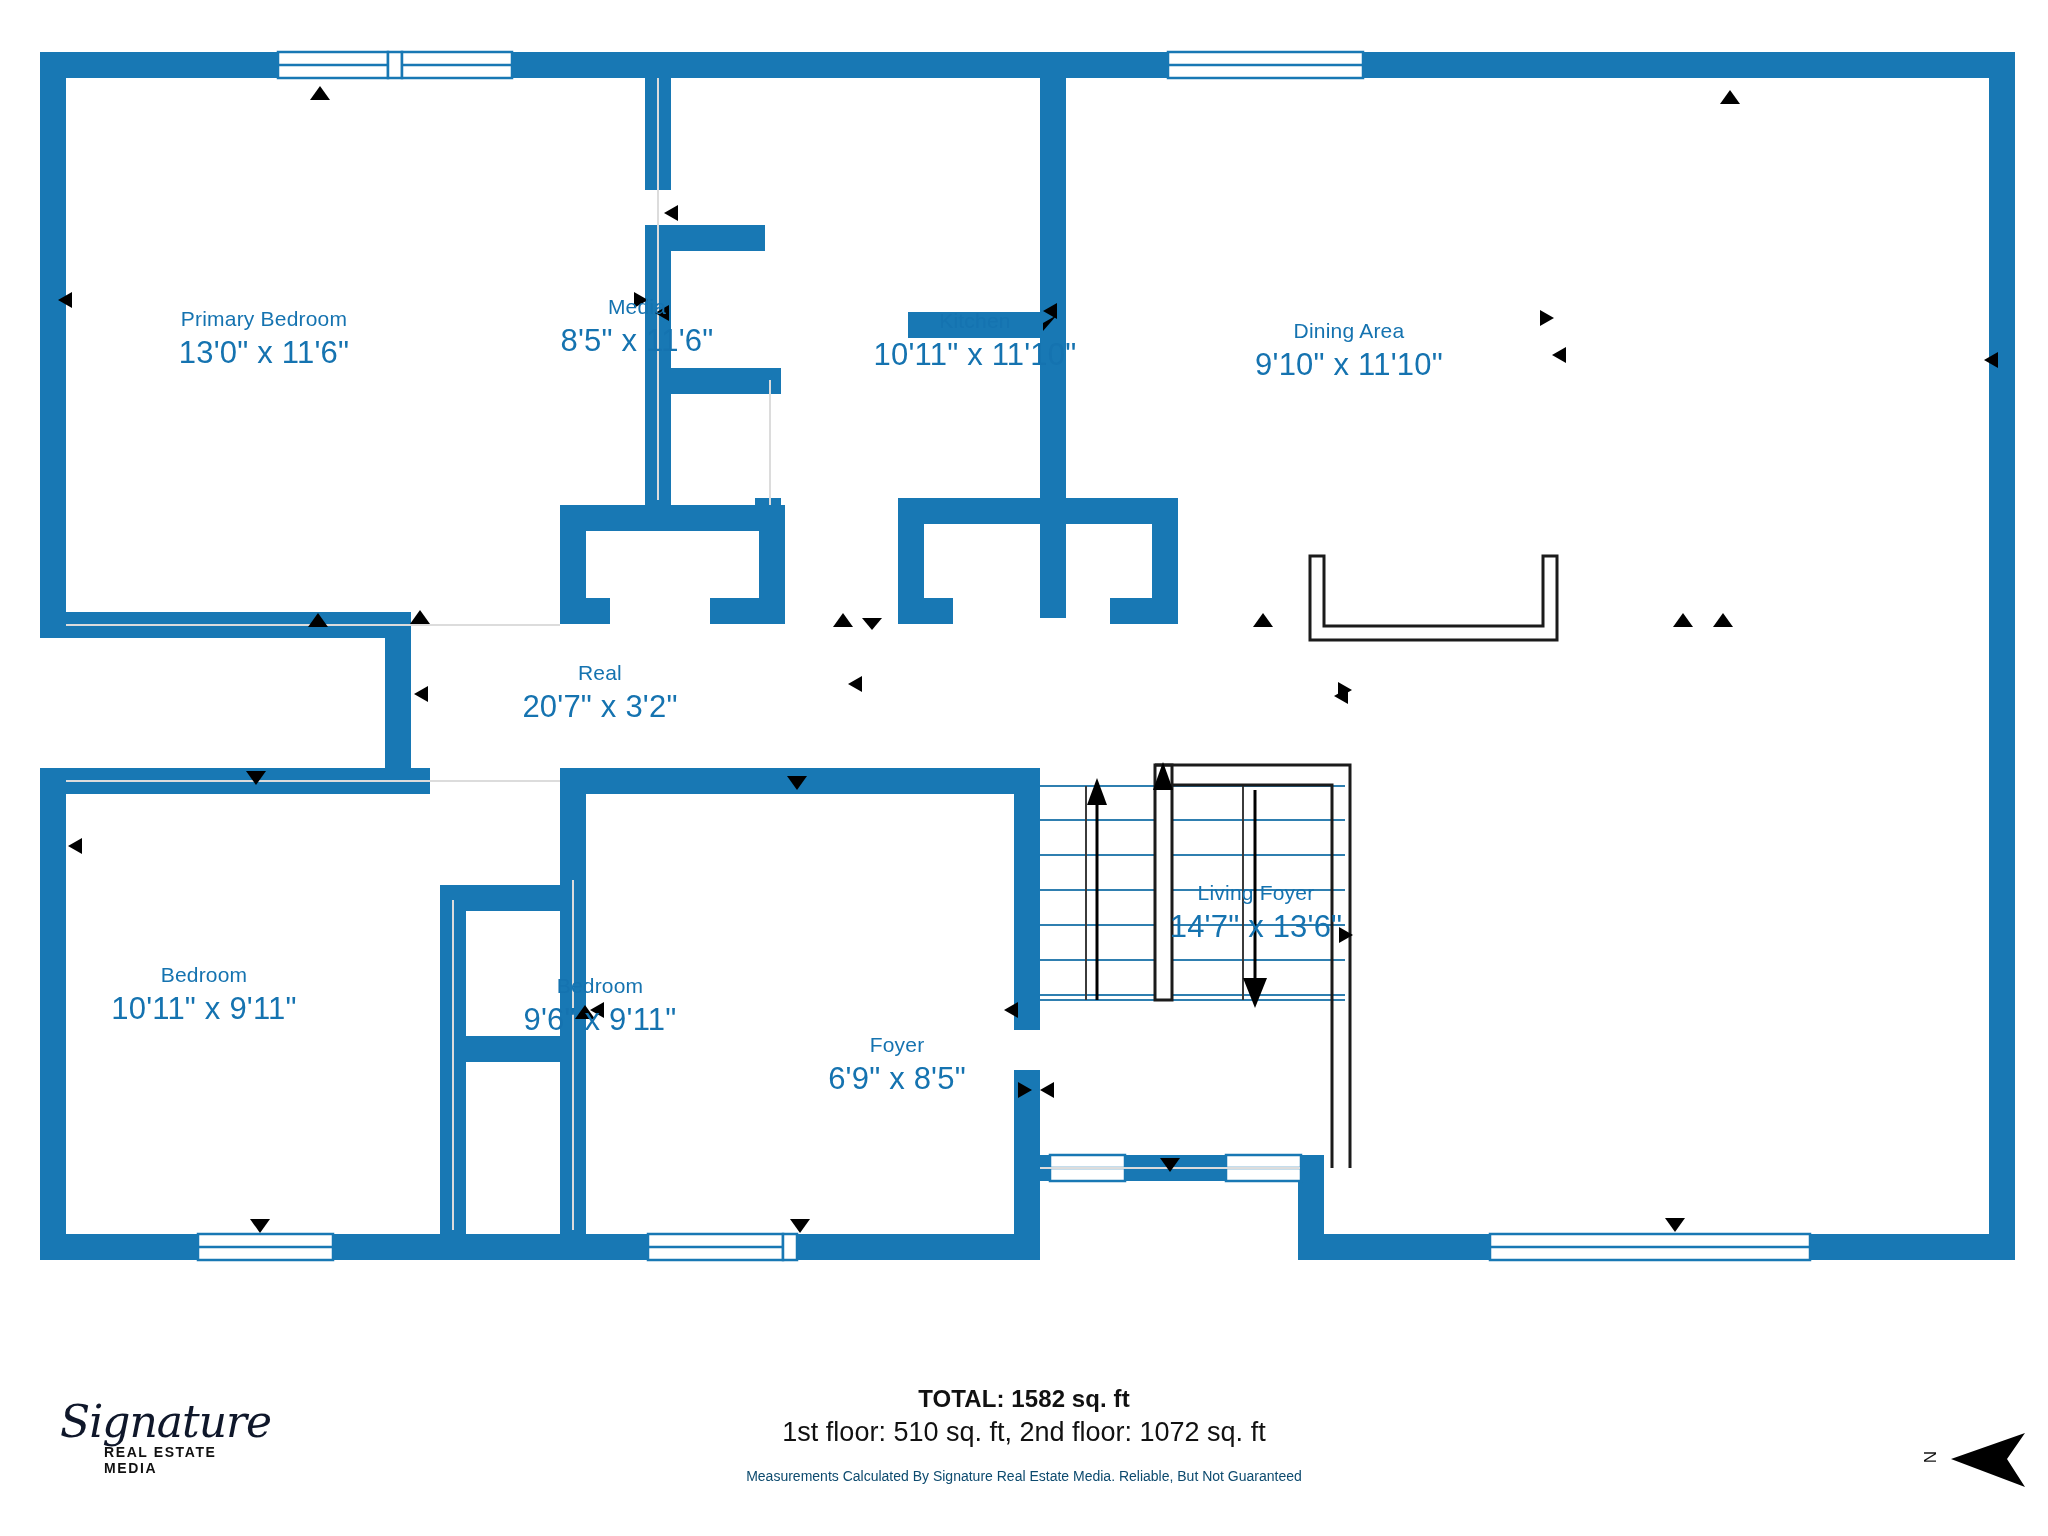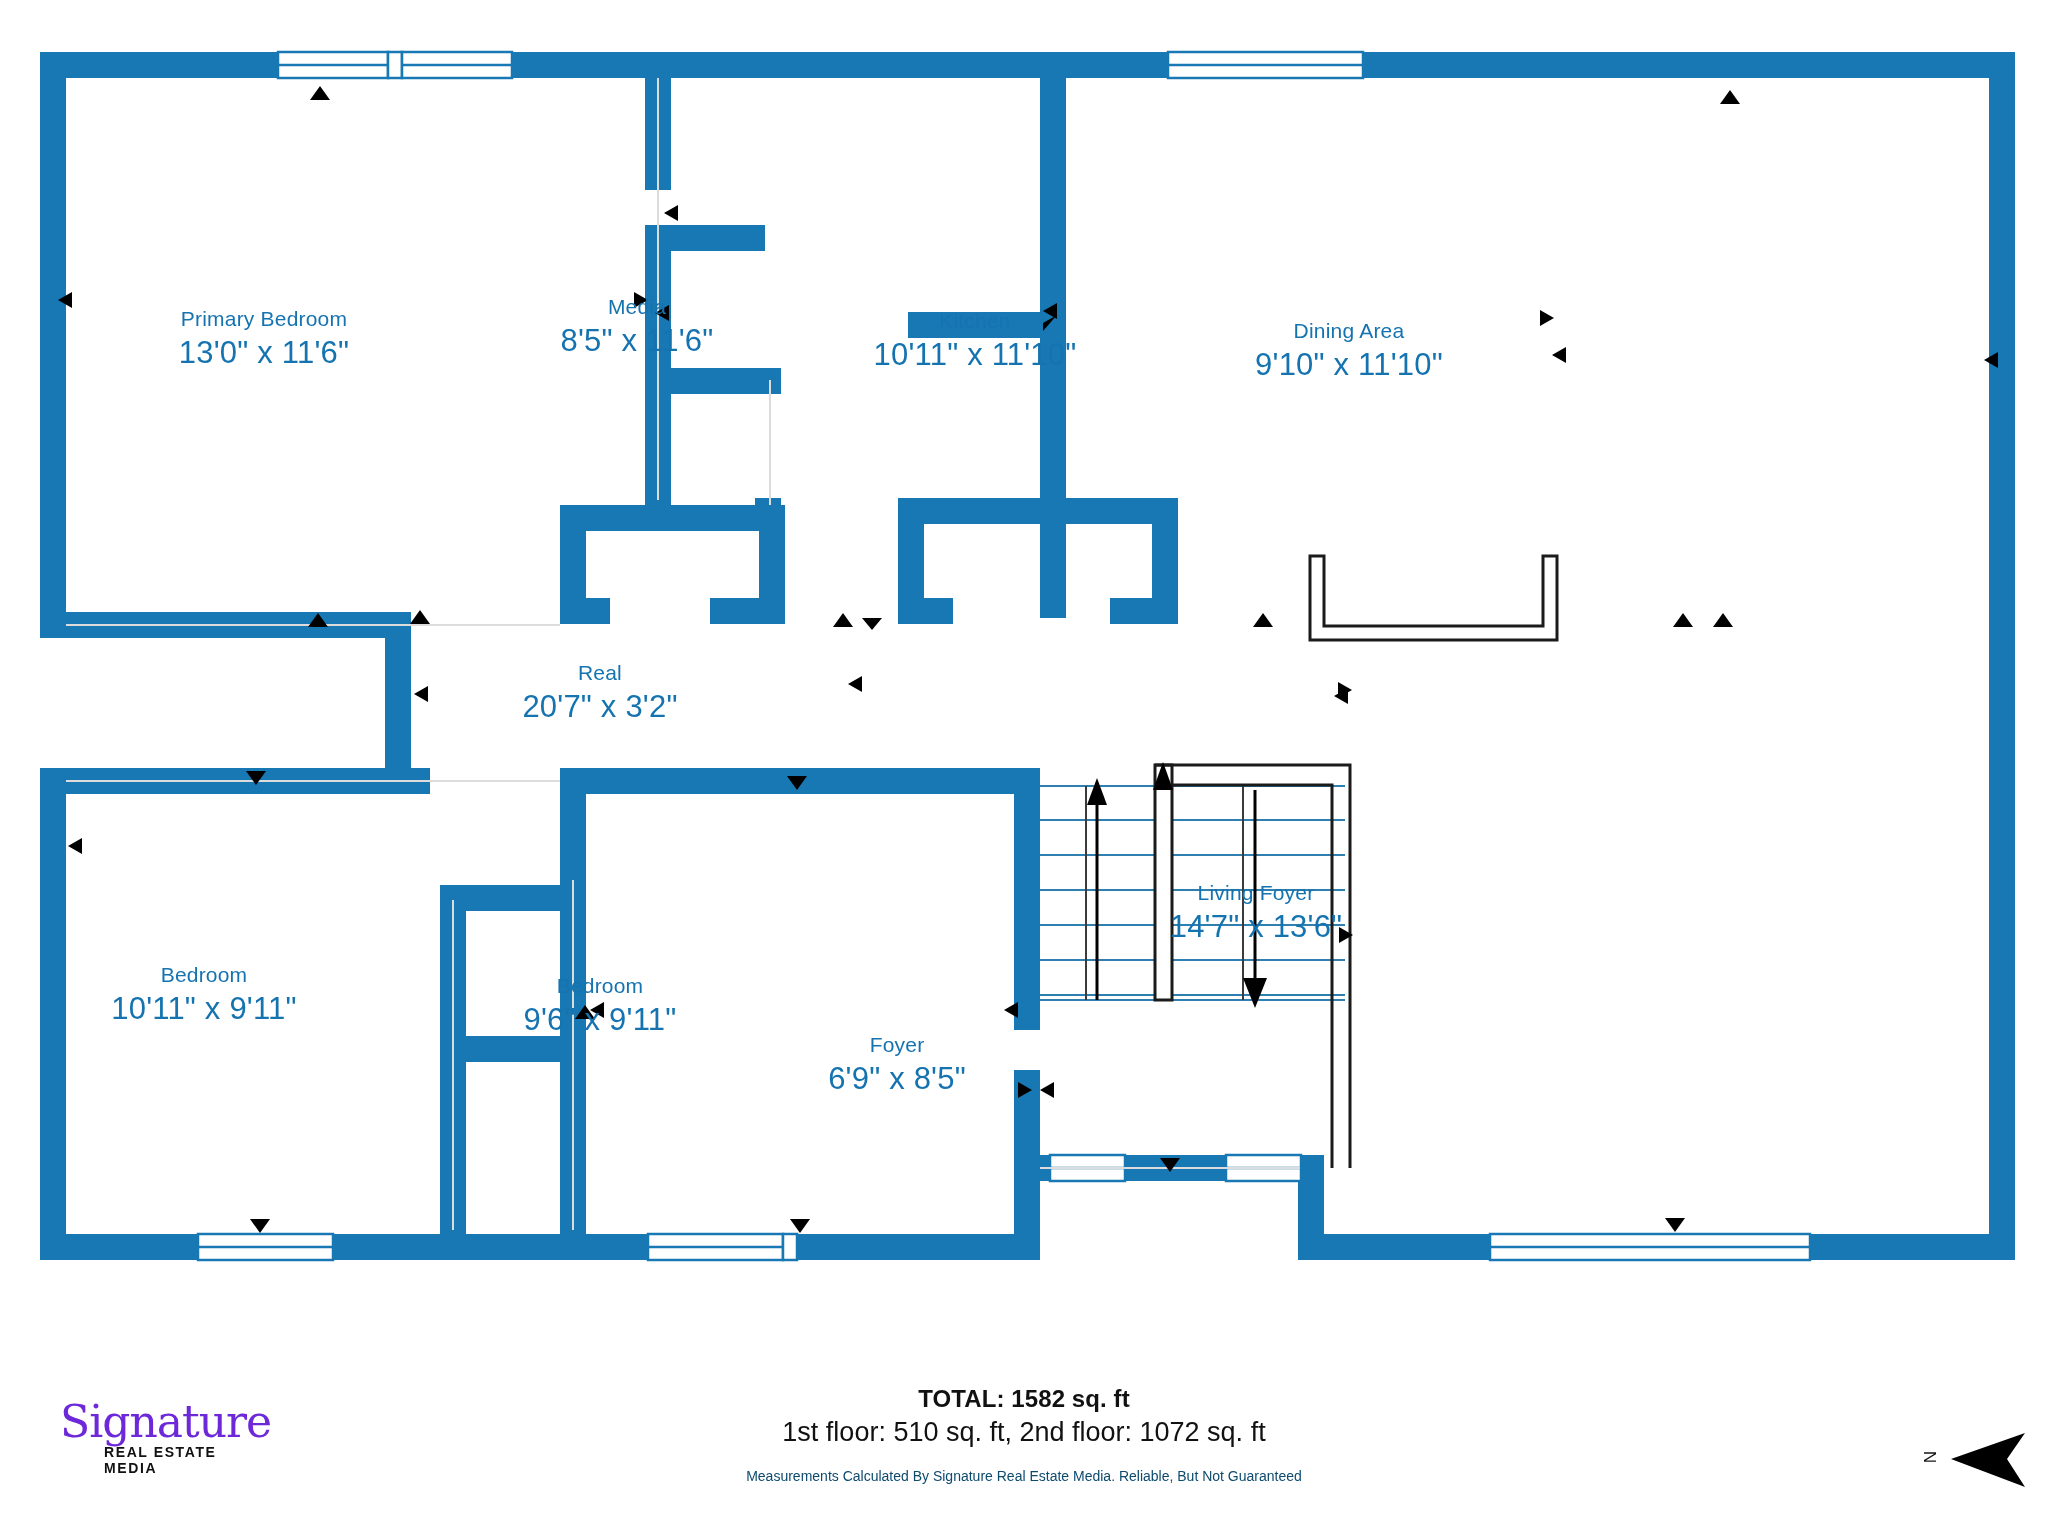--- a/index.html
+++ b/index.html
@@ -70,22 +70,23 @@
   }
   .logo {
     position: absolute;
     left: 60px;
     top: 1400px;
     width: 180px;
     height: 90px;
   }
   .logo-script {
     font-family: "DejaVu Serif", serif;
+    font-style: italic;
     font-size: 44px;
-    color: #6d28d9;
+    color: #0f172a;
     letter-spacing: -1px;
     display: block;
     line-height: 1;
   }
   .logo-sub {
     display: block;
     font-family: "Liberation Sans", sans-serif;
     font-size: 14px;
     letter-spacing: 1.6px;
     color: #111;

